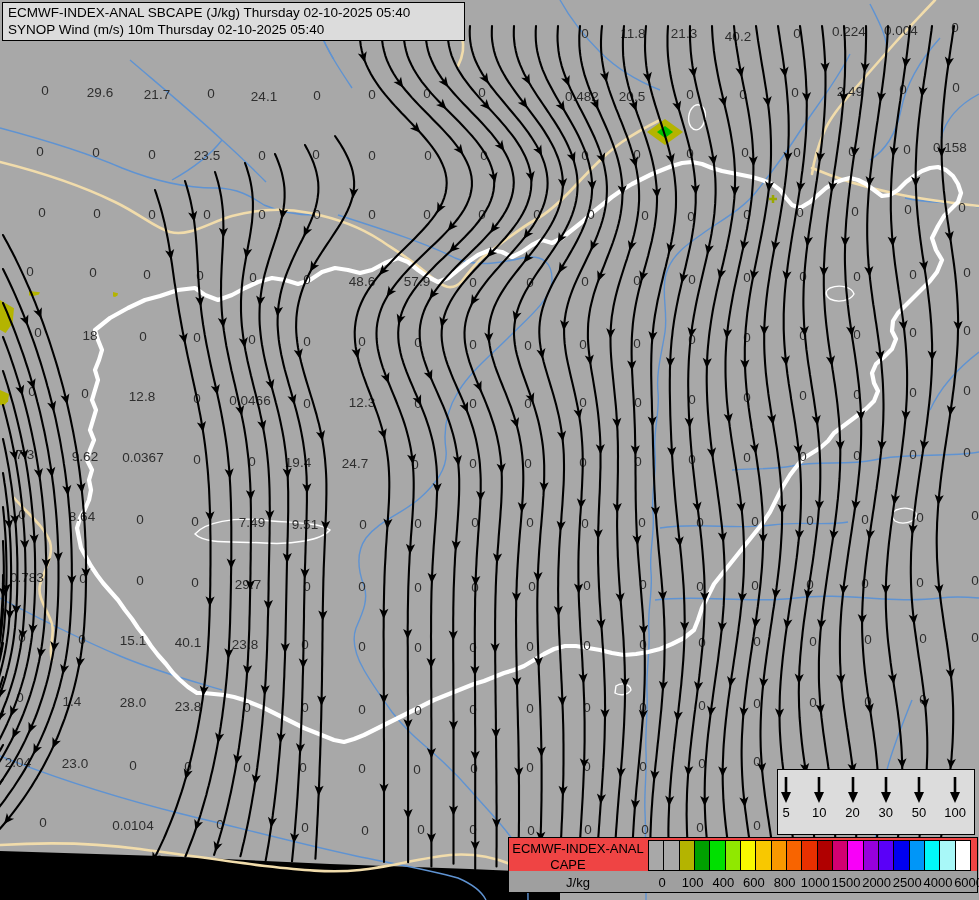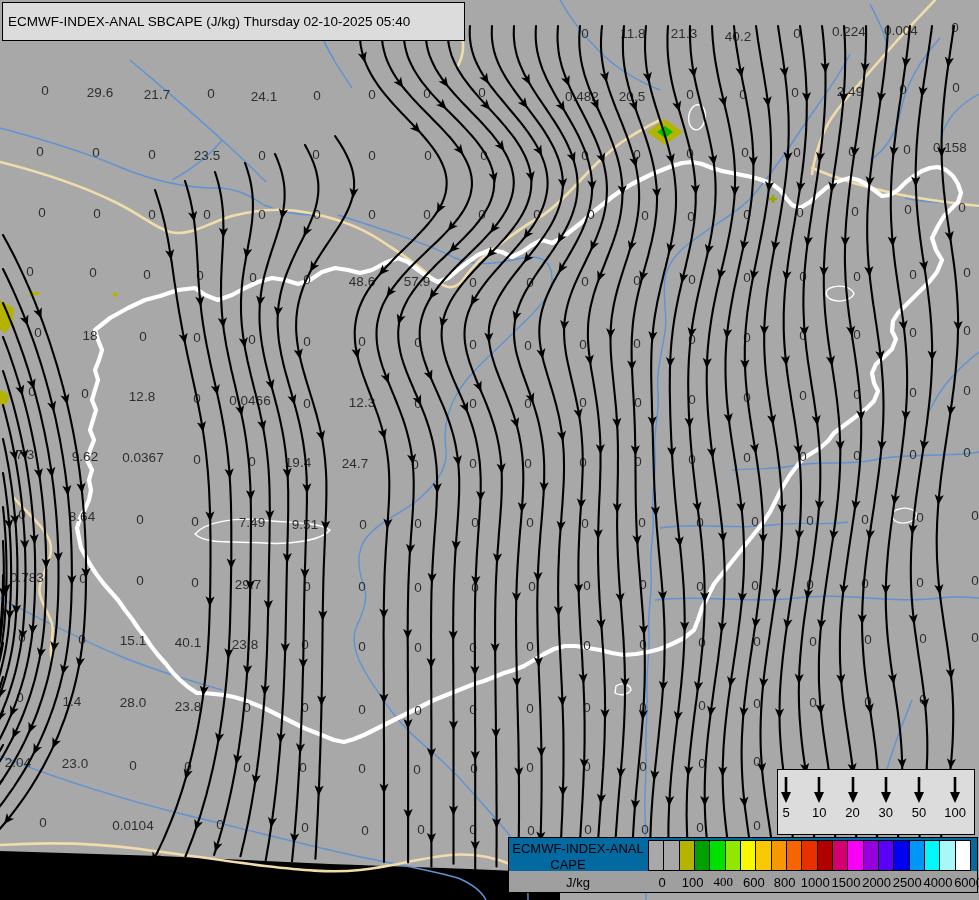--- a/index.html
+++ b/index.html
@@ -2,30 +2,30 @@
 <html><head>
 <meta charset="utf-8">
 <style>
   html,body{margin:0;padding:0;background:#666;}
   #stage{position:relative;width:979px;height:900px;background:#a8a8a8;overflow:hidden;
          font-family:"Liberation Sans",sans-serif;}
   #svgA,#svgB{position:absolute;left:0;top:0;width:979px;height:900px;}
   #svgB{pointer-events:none;}
   .vlabel{font-family:"Liberation Sans",sans-serif;font-size:13.5px;fill:#2e2e2e;text-anchor:middle;}
   #title-block{position:absolute;left:2px;top:2px;width:451px;background:#dcdcdc;border:1px solid #000;
-               padding:10px 5px;font-size:13.5px;line-height:17.4px;color:#000;z-index:2;}
+               padding:1px 5px;font-size:13.5px;line-height:17.4px;color:#000;z-index:2;}
   .tline{white-space:nowrap;}
   #wind-legend{position:absolute;left:777px;top:769px;width:198px;height:66px;background:#dcdcdc;
                border:1px solid #000;box-sizing:border-box;display:flex;z-index:2;color:#000;}
   .wl-title{width:58px;text-align:center;font-size:13px;line-height:16px;padding-top:8px;}
   .wl-arrows{flex:1;display:flex;justify-content:space-between;padding:5px 8px 0 0;}
   .wl-col{display:flex;flex-direction:column;align-items:center;font-size:13px;}
   .wl-col svg{display:block;}
   .wl-num{margin-top:1px;}
-  #cape-legend{position:absolute;left:508px;top:837px;width:470px;height:56px;background:#0369a1;
+  #cape-legend{position:absolute;left:508px;top:837px;width:470px;height:56px;background:#ef4444;
                border:1px solid #000;box-sizing:border-box;z-index:2;color:#000;}
   .cl-strip{position:absolute;left:0;bottom:0;width:100%;height:21px;background:#9f9f9f;}
   .cl-l1{position:absolute;left:0;top:3px;width:138px;text-align:center;font-size:13px;}
   .cl-l2{position:absolute;left:0;top:19px;width:118px;text-align:center;font-size:13px;}
   .cl-l3{position:absolute;left:0;bottom:2px;width:138px;text-align:center;font-size:13px;}
   .cl-cells{position:absolute;left:139px;top:2px;height:31px;display:flex;}
   .cl-cell{width:16.33px;height:31px;border:1px solid #000;box-sizing:border-box;margin-left:-1px;}
   .cl-cell:first-child{margin-left:0;}
   .cl-tick{position:absolute;bottom:2px;transform:translateX(-50%);font-size:13px;}
 </style>
@@ -729,20 +729,21 @@
         <polygon points="0,7 -4.6,-3.4 0,-0.8 4.6,-3.4" fill="#000000" transform="translate(9.8,612.5) rotate(3.5)"></polygon>
         <polygon points="0,7 -4.6,-3.4 0,-0.8 4.6,-3.4" fill="#000000" transform="translate(6.3,586.9) rotate(1.1)"></polygon>
         <polygon points="0,7 -4.6,-3.4 0,-0.8 4.6,-3.4" fill="#000000" transform="translate(3.5,591.0) rotate(1.5)"></polygon>
         <polygon points="0,7 -4.6,-3.4 0,-0.8 4.6,-3.4" fill="#000000" transform="translate(-2.7,649.7) rotate(10.0)"></polygon>
         <polygon points="0,7 -4.6,-3.4 0,-0.8 4.6,-3.4" fill="#000000" transform="translate(-2.4,653.6) rotate(10.9)"></polygon>
       </g>
   </svg>
 
   <div id="title-block">
     <div class="tline">ECMWF-INDEX-ANAL SBCAPE (J/kg) Thursday 02-10-2025 05:40</div>
+    <div class="tline">SYNOP Wind (m/s) 10m Thursday 02-10-2025 05:40</div>
   </div>
 
   <div id="wind-legend">
     <div class="wl-arrows" id="wl-arrows">
         <div class="wl-col">
           <svg width="16" height="29" viewBox="0 0 16 29">
             <line x1="8" y1="2" x2="8" y2="19" stroke="#000" stroke-width="2.6"></line>
             <polygon points="3,17 13,17 8,28" fill="#000"></polygon>
           </svg>
           <div class="wl-num">5</div>
@@ -809,21 +810,21 @@
         <div class="cl-cell" style="background: rgb(90, 0, 248);"></div>
         <div class="cl-cell" style="background: rgb(0, 0, 240);"></div>
         <div class="cl-cell" style="background: rgb(0, 150, 248);"></div>
         <div class="cl-cell" style="background: rgb(0, 248, 248);"></div>
         <div class="cl-cell" style="background: rgb(168, 248, 248);"></div>
         <div class="cl-cell" style="background: rgb(255, 255, 255);"></div>
       </div>
     <div id="cl-ticks">
         <span class="cl-tick" style="left: 153px;">0</span>
         <span class="cl-tick" style="left: 183.66px;">100</span>
-        <span class="cl-tick" style="left: 214.32px; font-family: Liberation Serif, serif;">400</span>
+        <span class="cl-tick" style="left: 214.32px;">400</span>
         <span class="cl-tick" style="left: 244.98px;">600</span>
         <span class="cl-tick" style="left: 275.64px;">800</span>
         <span class="cl-tick" style="left: 306.3px; margin-top: 40px;">1000</span>
         <span class="cl-tick" style="left: 336.96px;">1500</span>
         <span class="cl-tick" style="left: 367.62px;">2000</span>
         <span class="cl-tick" style="left: 398.28px; text-align: center;">2500</span>
         <span class="cl-tick" style="left: 428.94px; margin-top: 40px;">4000</span>
         <span class="cl-tick" style="left: 459.6px;">6000</span>
       </div>
   </div>

